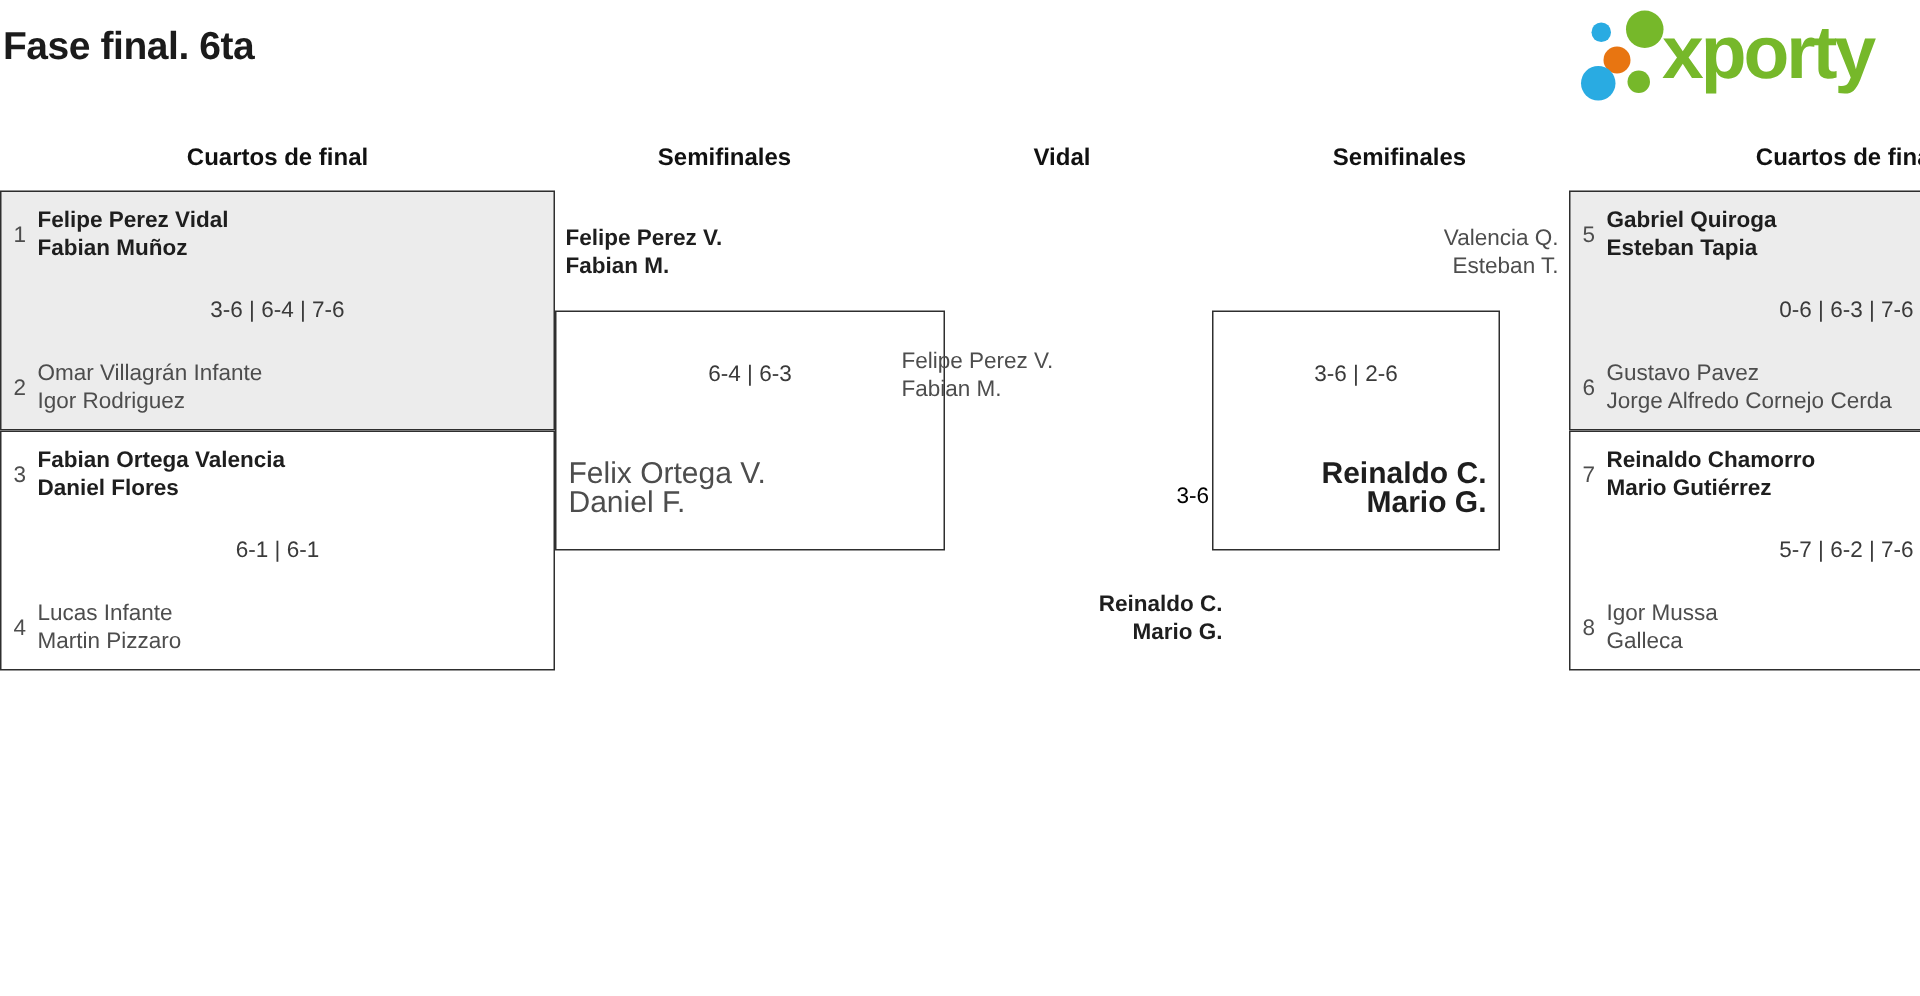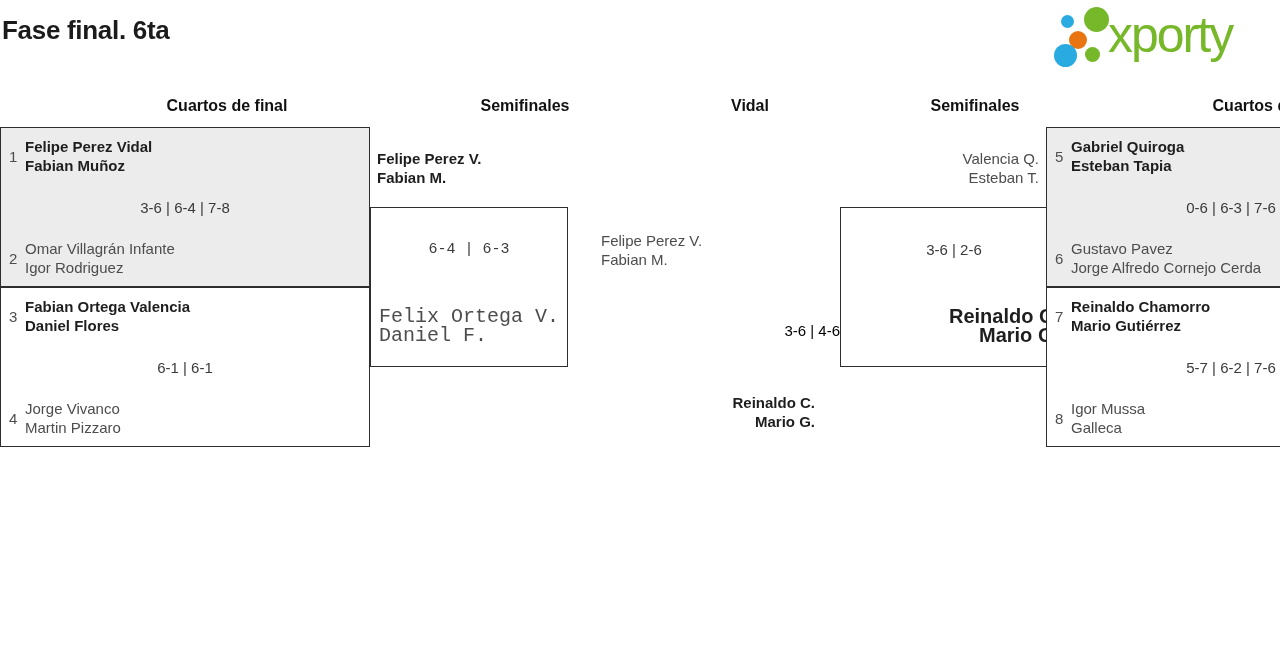--- a/index.html
+++ b/index.html
@@ -12,35 +12,35 @@
   .hdr-title{font-size:26px;font-weight:700;letter-spacing:-0.3px;line-height:33px;color:#1b1b1b;}
   .hdr-sub{font-size:26px;font-weight:700;letter-spacing:-0.3px;line-height:32px;color:#1b1b1b;margin-top:12px;}
   
   .logo{position:absolute;left:1046px;top:4px;width:234px;height:66px;cursor:pointer;}
   .dot{position:absolute;border-radius:50%;}
   .d-blue-s{left:15px;top:11px;width:13px;height:13px;background:#29abe2;}
   .d-green-b{left:38px;top:3px;width:25px;height:25px;background:#76b82a;}
   .d-orange{left:23px;top:27px;width:18px;height:18px;background:#e87511;}
   .d-blue-b{left:8px;top:40px;width:23px;height:23px;background:#29abe2;}
   .d-green-s{left:39px;top:43px;width:15px;height:15px;background:#76b82a;}
-  .wordmark{position:absolute;left:62px;top:0px;font-size:50px;font-weight:400;letter-spacing:-2px;color:#76b82a;line-height:62px;}
+  .wordmark{position:absolute;left:62px;top:0px;font-size:50px;font-weight:700;letter-spacing:-2px;color:#76b82a;line-height:62px;}
   
-  .round-label{position:absolute;top:97px;height:20px;text-align:center;font-size:16px;font-weight:700;color:#111;padding-left:42px;}
+  .round-label{position:absolute;top:97px;height:20px;text-align:center;font-size:16px;font-weight:700;color:#111;}
   #rl-qfl{left:0;width:370px;}
   #rl-sfl{left:370px;width:226px;}
   #rl-f{left:595px;width:226px;}
   #rl-sfr{left:820px;width:226px;}
   #rl-qfr{left:1046px;width:370px;}
   
   .box{position:absolute;box-sizing:border-box;border:1px solid #2e2e2e;background:#ffffff;}
   .box.shaded{background:#ececec;}
   #qf-l1{left:0;top:127px;width:370px;height:160px;}
   #qf-l2{left:0;top:287px;width:370px;height:160px;}
-  #sf-l{left:370px;top:207px;width:198px;height:160px;font-family:Liberation Mono, monospace;}
-  #sf-r{left:840px;top:207px;width:228px;height:160px;}
+  #sf-l{left:370px;top:207px;width:260px;height:160px;}
+  #sf-r{left:808px;top:207px;width:192px;height:160px;}
   #qf-r1{left:1046px;top:127px;width:370px;height:160px;}
   #qf-r2{left:1046px;top:287px;width:370px;height:160px;}
   
   .team{position:absolute;left:8px;right:8px;display:flex;align-items:center;}
   .team.top{top:9px;}
   .team.bottom{bottom:9px;}
   .seed{width:16px;min-width:16px;font-size:15px;color:#4d4d4d;}
   .names{font-size:15px;line-height:19px;white-space:nowrap;}
   .w{font-weight:700;color:#1e1e1e;}
   .l{font-weight:400;color:#4d4d4d;}
@@ -82,21 +82,21 @@
   <div class="round-label" id="rl-qfr">Cuartos de final</div>
 
   <div class="box shaded" id="qf-l1">
     <div class="team top">
       <span class="seed">1</span>
       <span class="names w">
         <span>Felipe Perez Vidal</span><br>
         <span>Fabian Muñoz</span>
       </span>
     </div>
-    <div class="score">3-6 | 6-4 | 7-8</div>
+    <div class="score">3-6 | 6-4 | 7-6</div>
     <div class="team bottom">
       <span class="seed">2</span>
       <span class="names l">
         <span>Omar Villagrán Infante</span><br>
         <span>Igor Rodriguez</span>
       </span>
     </div>
   </div>
 
   <div class="box" id="qf-l2">
@@ -104,21 +104,21 @@
       <span class="seed">3</span>
       <span class="names w">
         <span>Fabian Ortega Valencia</span><br>
         <span>Daniel Flores</span>
       </span>
     </div>
     <div class="score">6-1 | 6-1</div>
     <div class="team bottom">
       <span class="seed">4</span>
       <span class="names l">
-        <span>Jorge Vivanco</span><br>
+        <span>Lucas Infante</span><br>
         <span>Martin Pizzaro</span>
       </span>
     </div>
   </div>
 
   <div class="float-label w" id="sfl-winner">
     <span>Felipe Perez V.</span><br>
     <span>Fabian M.</span>
   </div>
 

